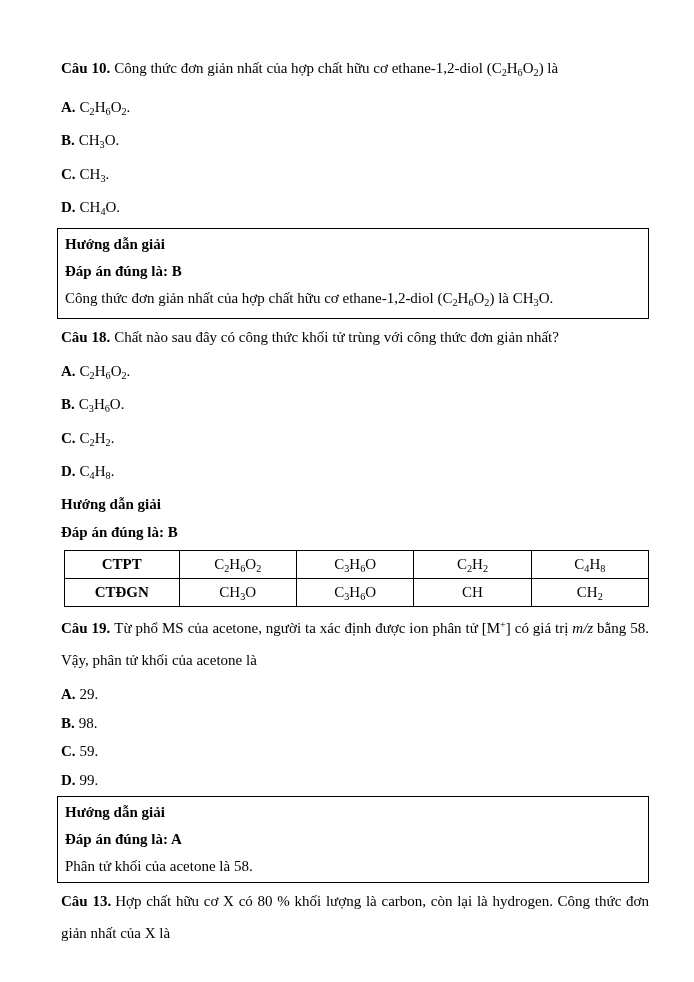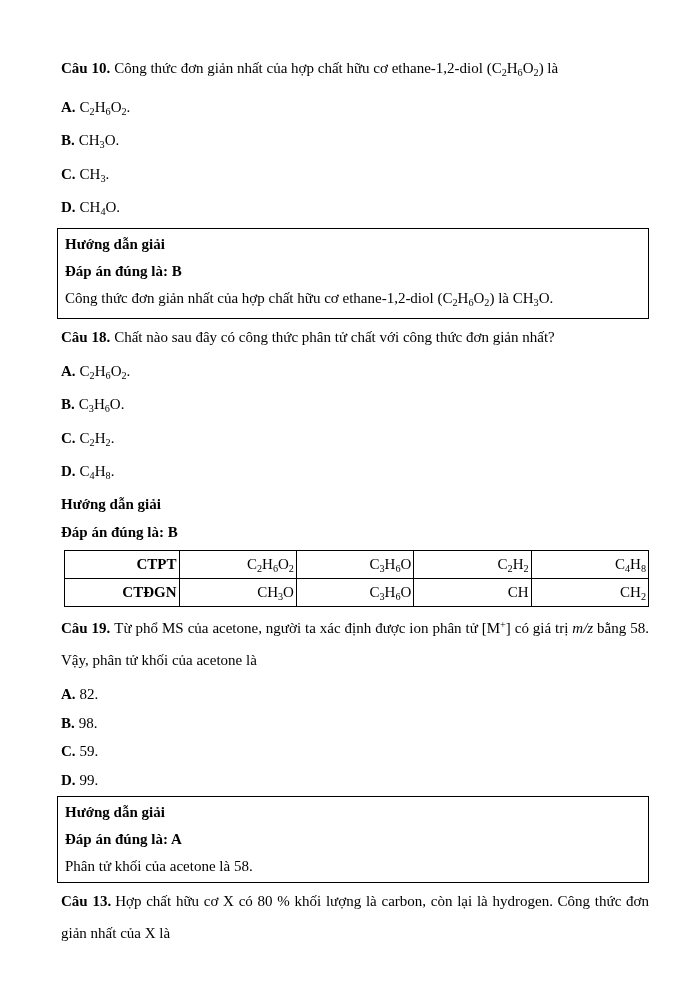--- a/index.html
+++ b/index.html
@@ -47,21 +47,21 @@
     line-height: 28px;
   }
   .formula-table {
     border-collapse: collapse;
     table-layout: fixed;
     margin: 4px 0 2px 3px;
   }
   .formula-table td {
     border: 1.5px solid #000;
     height: 27px;
-    text-align: right;
+    text-align: center;
     vertical-align: middle;
     padding: 0 2px;
     overflow: hidden;
   }
   .formula-table td.rowhead { width: 110px; }
   .formula-table td.cell    { width: 113px; }
   sub { font-size: 0.68em; vertical-align: -0.28em; }
   sup { font-size: 0.68em; vertical-align: 0.45em; }
   b { font-weight: bold; }
 </style>
@@ -78,21 +78,21 @@
     <p class="opt"><b class="opt-letter">D.</b><span>CH<sub>4</sub>O.</span></p>
   </section>
 
   <div class="solution-box">
     <p><b>Hướng dẫn giải</b></p>
     <p><b>Đáp án đúng là: B</b></p>
     <p>Công thức đơn giản nhất của hợp chất hữu cơ ethane-1,2-diol (C<sub>2</sub>H<sub>6</sub>O<sub>2</sub>) là CH<sub>3</sub>O.</p>
   </div>
 
   <section>
-    <p class="q-title"><b class="q-label">Câu 18.</b><span>Chất nào sau đây có công thức phân tử chất với công thức đơn giản nhất?</span></p>
+    <p class="q-title"><b class="q-label">Câu 18.</b><span>Chất nào sau đây có công thức khối tử trùng với công thức đơn giản nhất?</span></p>
     <p class="opt"><b class="opt-letter">A.</b><span>C<sub>2</sub>H<sub>6</sub>O<sub>2</sub>.</span></p>
     <p class="opt"><b class="opt-letter">B.</b><span>C<sub>3</sub>H<sub>6</sub>O.</span></p>
     <p class="opt"><b class="opt-letter">C.</b><span>C<sub>2</sub>H<sub>2</sub>.</span></p>
     <p class="opt"><b class="opt-letter">D.</b><span>C<sub>4</sub>H<sub>8</sub>.</span></p>
   </section>
 
   <div class="sol-plain">
     <p><b>Hướng dẫn giải</b></p>
     <p><b>Đáp án đúng là: B</b></p>
     <table class="formula-table">
@@ -110,21 +110,21 @@
           <td class="cell">C<sub>3</sub>H<sub>6</sub>O</td>
           <td class="cell">CH</td>
           <td class="cell">CH<sub>2</sub></td>
         </tr>
       </tbody>
     </table>
   </div>
 
   <section>
     <p class="q-title"><b class="q-label">Câu 19.</b><span>Từ phổ MS của acetone, người ta xác định được ion phân tử [M<sup>+</sup>] có giá trị <i>m/z</i> bằng 58. Vậy, phân tử khối của acetone là</span></p>
-    <p class="opt"><b class="opt-letter">A.</b><span>82.</span></p>
+    <p class="opt"><b class="opt-letter">A.</b><span>29.</span></p>
     <p class="opt"><b class="opt-letter">B.</b><span>98.</span></p>
     <p class="opt"><b class="opt-letter">C.</b><span>59.</span></p>
     <p class="opt"><b class="opt-letter">D.</b><span>99.</span></p>
   </section>
 
   <div class="solution-box">
     <p><b>Hướng dẫn giải</b></p>
     <p><b>Đáp án đúng là: A</b></p>
     <p>Phân tử khối của acetone là 58.</p>
   </div>

